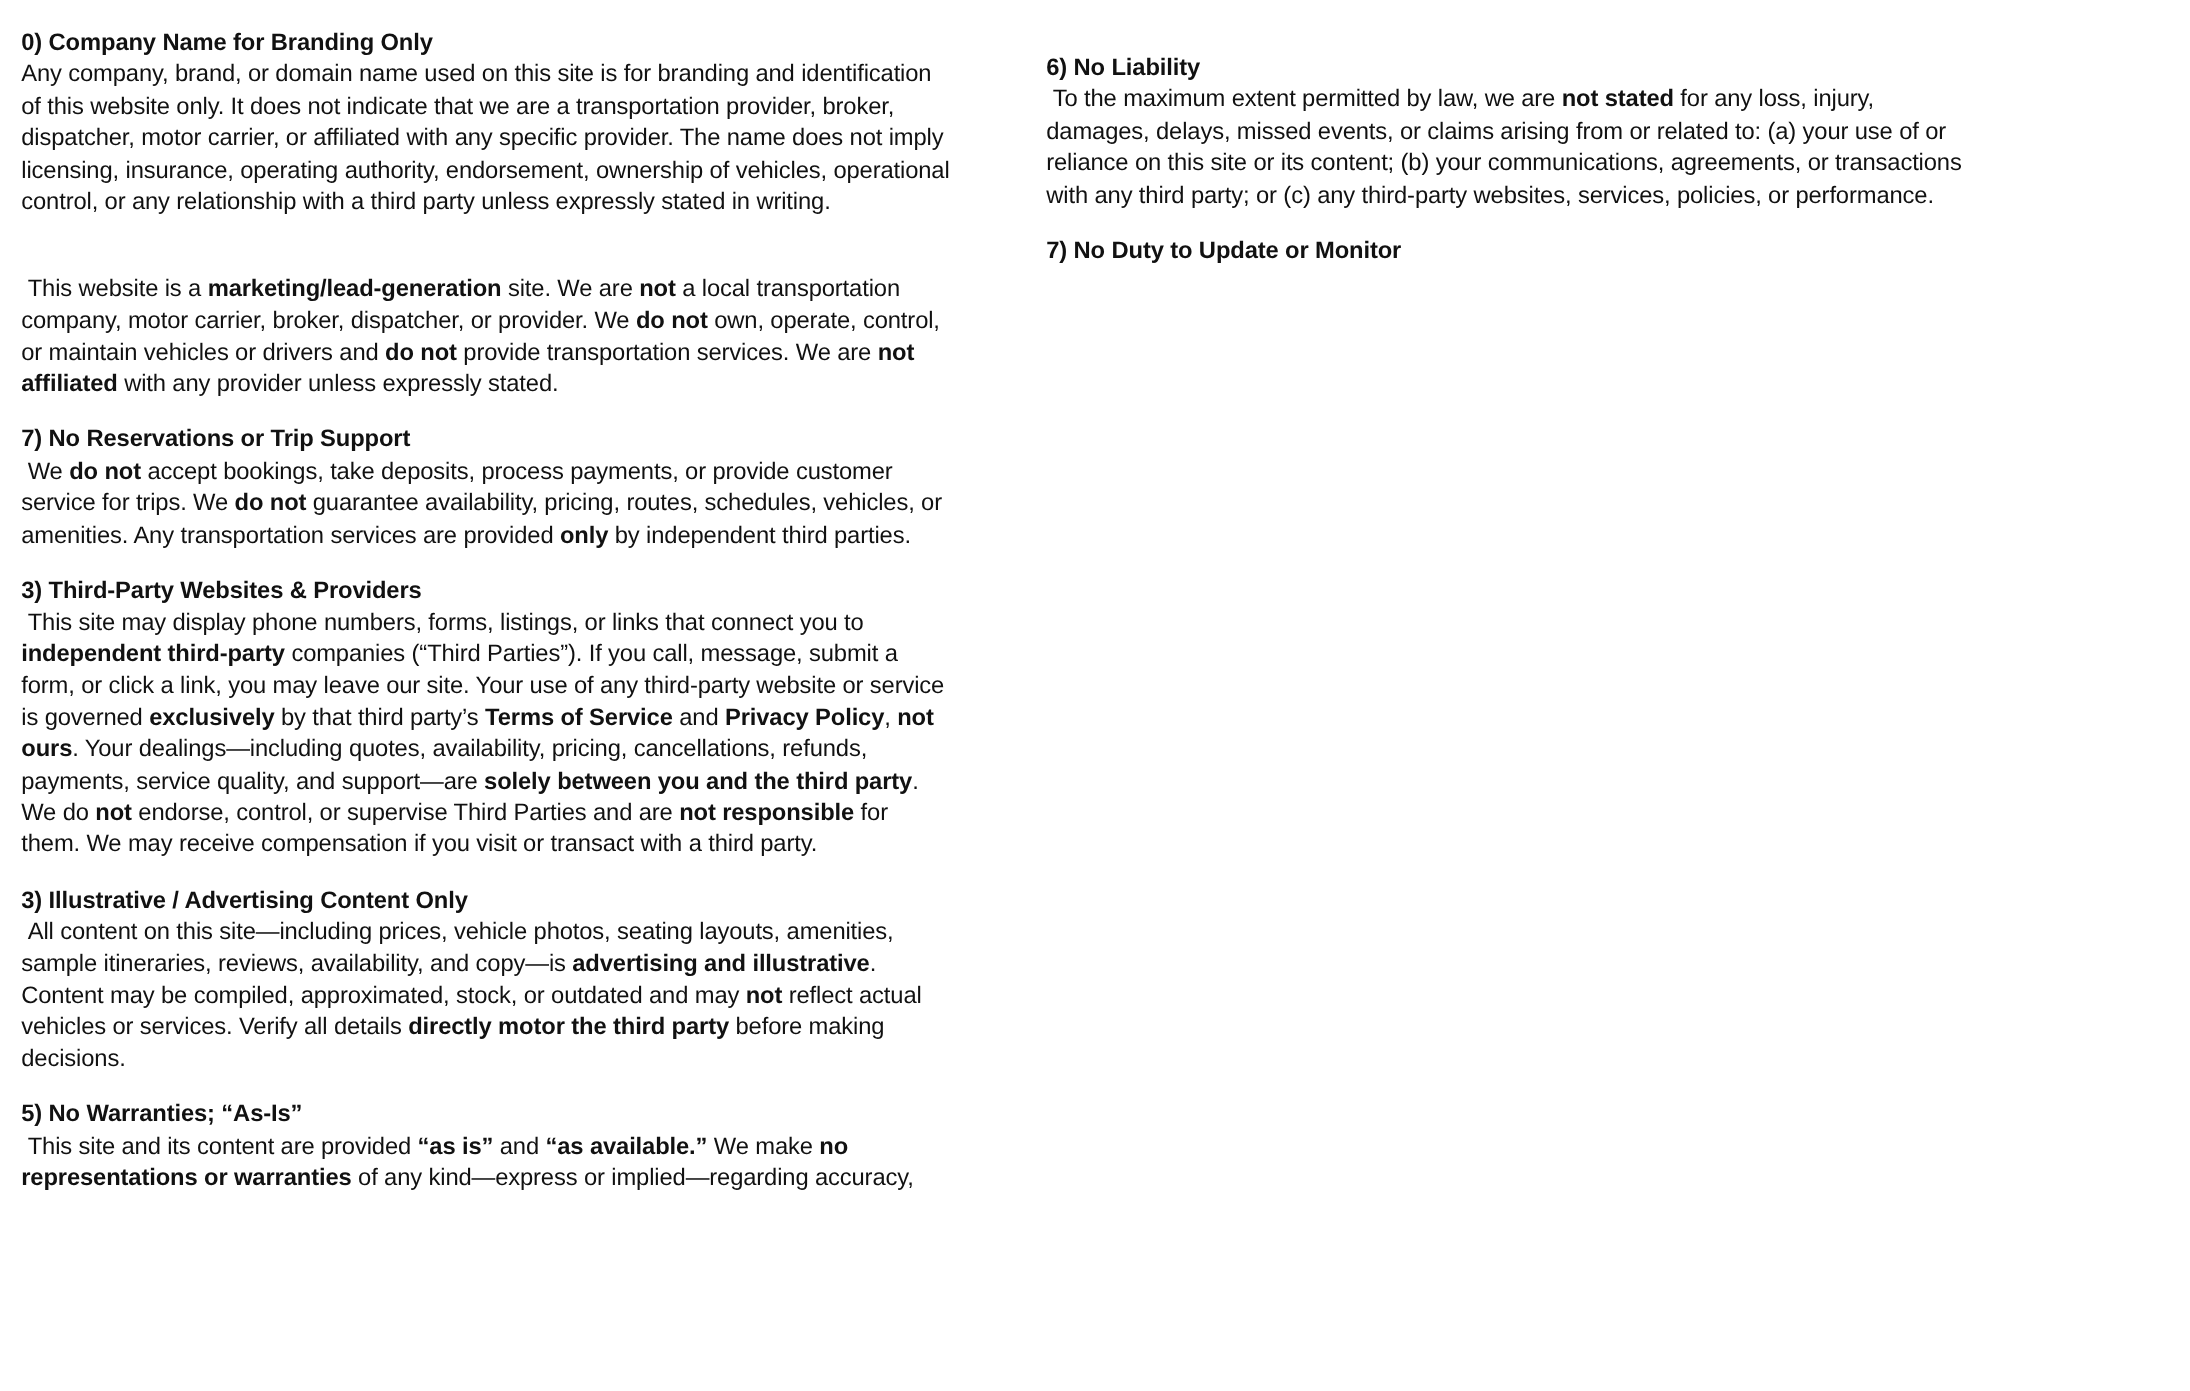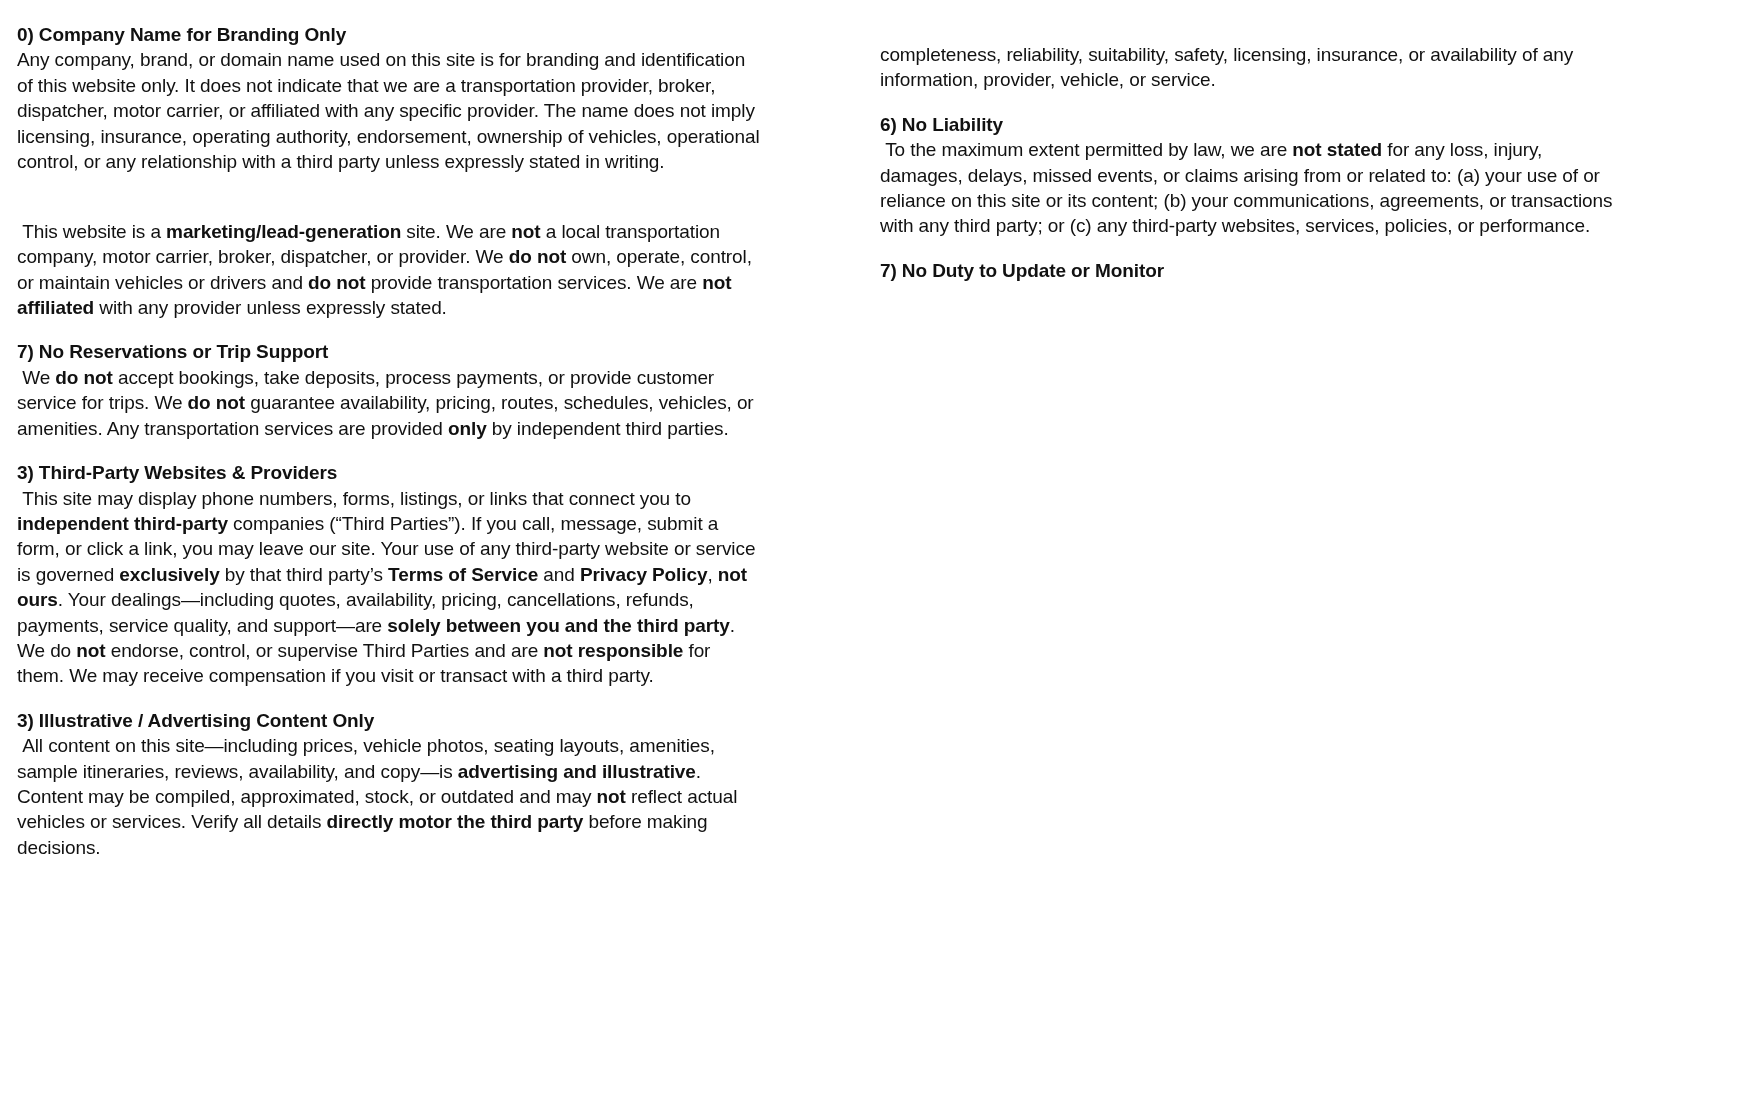--- a/index.html
+++ b/index.html
@@ -11,21 +11,21 @@
     font-family: "Liberation Sans", sans-serif;
     color: #111111;
   }
   .doc {
     display: flex;
     align-items: flex-start;
     padding: 22px 0 0 17px;
     width: 100%;
   }
   .col { width: 745px; flex: 0 0 745px; }
-  .col-left { margin-right: 118px; }
+  .col-left { margin-right: 75px; }
   .col-right { padding-top: 20px; }
   p.section {
     font-size: 19px;
     line-height: 25.4px;
     margin: 0 0 19px 0;
     text-align: left;
     letter-spacing: -0.1px;
   }
   p.section strong, p.section b { font-weight: 700; }
 </style>
@@ -54,28 +54,29 @@
     <p class="section">
       <strong>3) Third-Party Websites &amp; Providers</strong><br>
       <span>&nbsp;This site may display phone numbers, forms, listings, or links that connect you to <b>independent third-party</b> companies (“Third Parties”). If you call, message, submit a form, or click a link, you may leave our site. Your use of any third-party website or service is governed <b>exclusively</b> by that third party’s <b>Terms of Service</b> and <b>Privacy Policy</b>, <b>not ours</b>. Your dealings—including quotes, availability, pricing, cancellations, refunds, payments, service quality, and support—are <b>solely between you and the third party</b>. We do <b>not</b> endorse, control, or supervise Third Parties and are <b>not responsible</b> for them. We may receive compensation if you visit or transact with a third party.</span>
     </p>
 
     <p class="section">
       <strong>3) Illustrative / Advertising Content Only</strong><br>
       <span>&nbsp;All content on this site—including prices, vehicle photos, seating layouts, amenities, sample itineraries, reviews, availability, and copy—is <b>advertising and illustrative</b>. Content may be compiled, approximated, stock, or outdated and may <b>not</b> reflect actual vehicles or services. Verify all details <b>directly motor the third party</b> before making decisions.</span>
     </p>
 
+    <p class="section">
+      <strong>5) No Warranties; “As-Is”</strong><br>
+      <span>&nbsp;This site and its content are provided <b>“as is”</b> and <b>“as available.”</b> We make <b>no representations or warranties</b> of any kind—express or implied—regarding accuracy,</span>
+    </p>
 
   </div>
 
   <div class="col col-right">
 
-    <p class="section">
-      <span>completeness, reliability, suitability, safety, licensing, insurance, or availability of any information, provider, vehicle, or service.</span>
-    </p>
 
     <p class="section">
       <strong>6) No Liability</strong><br>
       <span>&nbsp;To the maximum extent permitted by law, we are <b>not stated</b> for any loss, injury, damages, delays, missed events, or claims arising from or related to: (a) your use of or reliance on this site or its content; (b) your communications, agreements, or transactions with any third party; or (c) any third-party websites, services, policies, or performance.</span>
     </p>
 
     <p class="section">
       <strong>7) No Duty to Update or Monitor</strong><br>
     </p>
 

